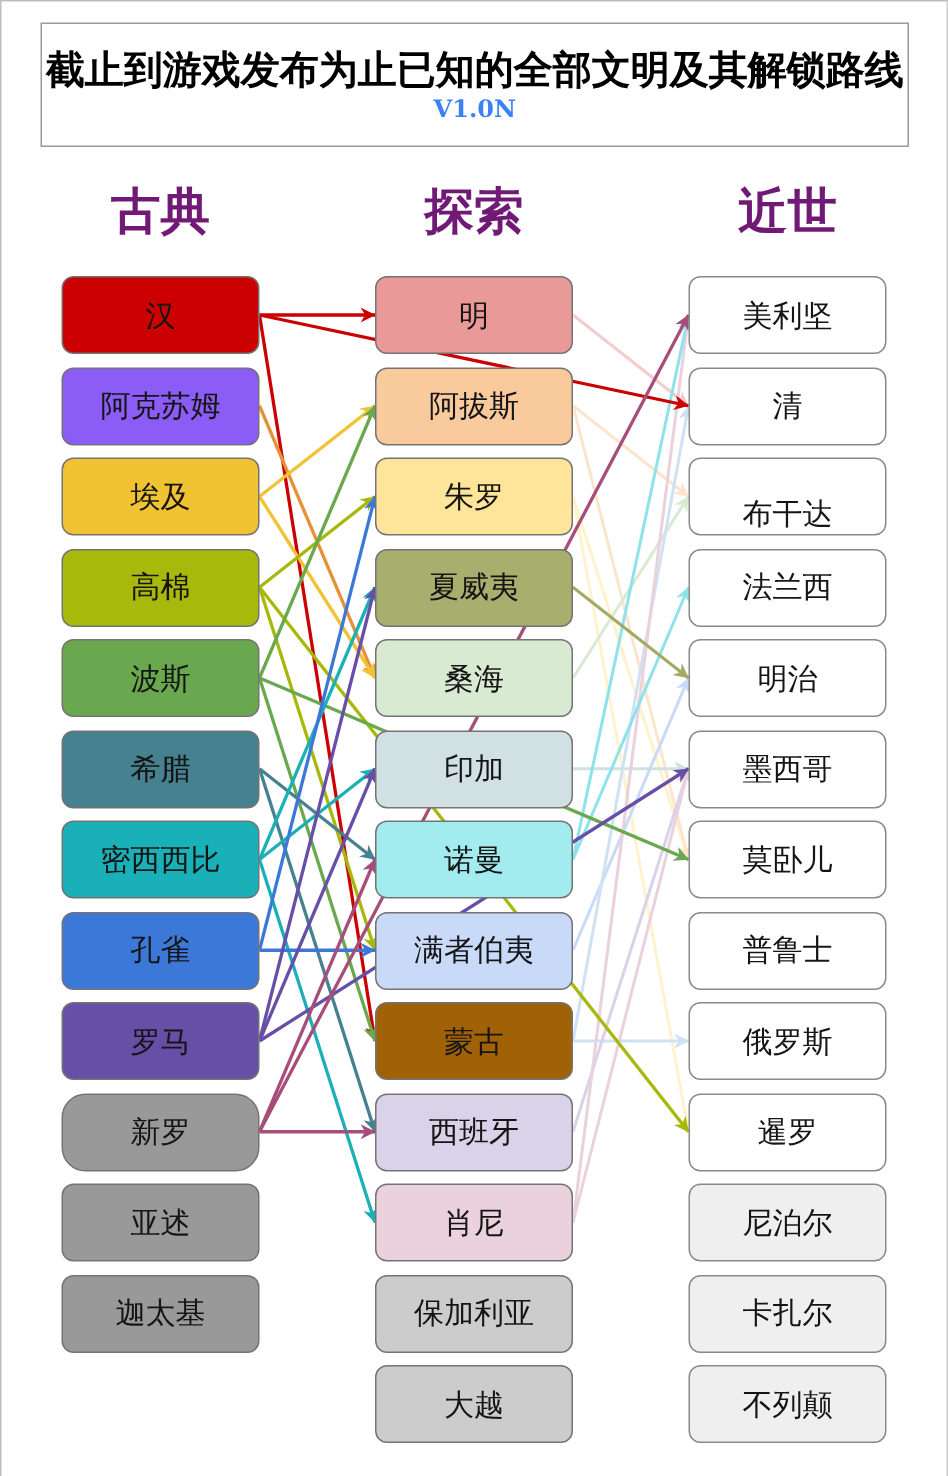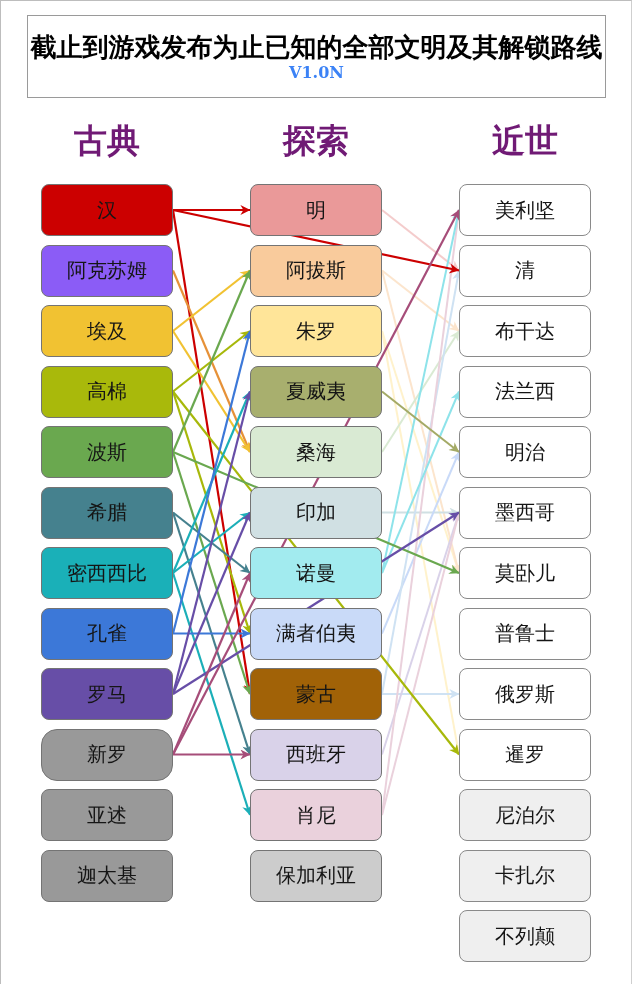--- a/index.html
+++ b/index.html
@@ -265,30 +265,33 @@
       </div>
     <div class="civ" style="background-color: rgb(217, 210, 233);">
         <span>西班牙</span>
       </div>
     <div class="civ" style="background-color: rgb(234, 209, 220);">
         <span>肖尼</span>
       </div>
     <div class="civ" style="background-color: rgb(204, 204, 204);">
         <span>保加利亚</span>
       </div>
+    <div class="civ" style="background-color: rgb(204, 204, 204);">
+        <span>大越</span>
+      </div>
   </div>
 
   <div class="col col-mod">
     <div class="civ" style="background-color: rgb(255, 255, 255);">
         <span>美利坚</span>
       </div>
     <div class="civ" style="background-color: rgb(255, 255, 255);">
         <span>清</span>
       </div>
-    <div class="civ" style="background-color: rgb(255, 255, 255);">
+    <div class="civ" style="background-color: rgb(255, 255, 255); align-items: flex-end;">
         <span>布干达</span>
       </div>
     <div class="civ" style="background-color: rgb(255, 255, 255);">
         <span>法兰西</span>
       </div>
     <div class="civ" style="background-color: rgb(255, 255, 255);">
         <span>明治</span>
       </div>
     <div class="civ" style="background-color: rgb(255, 255, 255);">
         <span>墨西哥</span>

